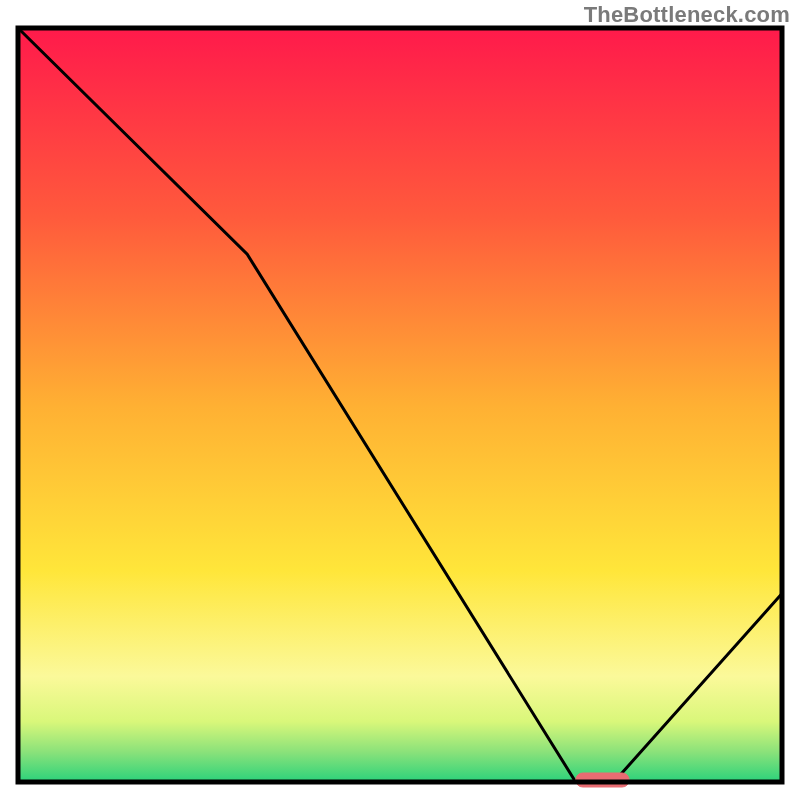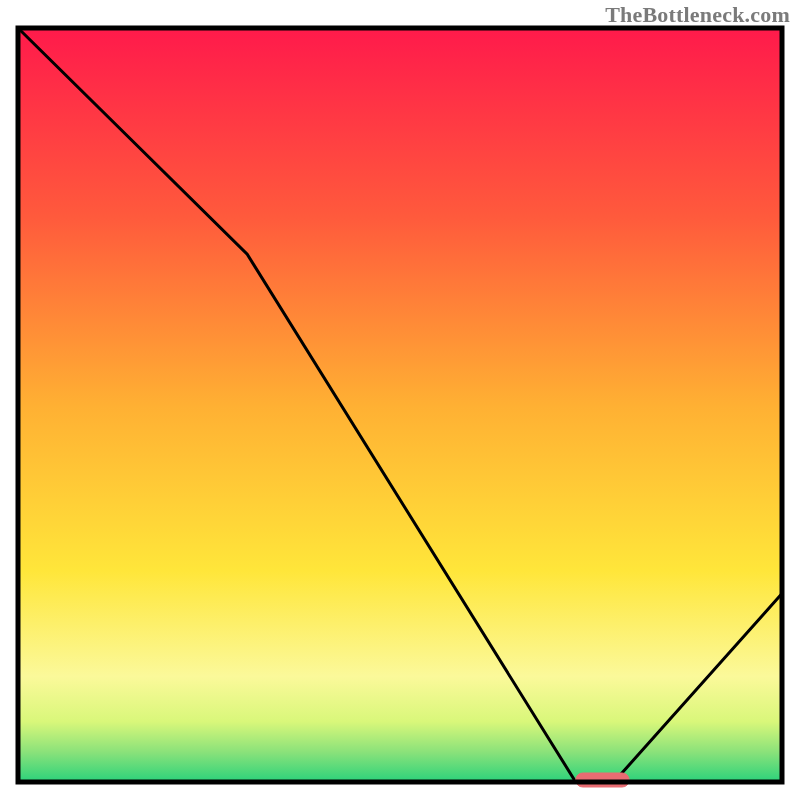--- a/index.html
+++ b/index.html
@@ -7,21 +7,20 @@
     padding: 0;
     width: 800px;
     height: 800px;
     background: #ffffff;
     font-family: Arial, Helvetica, sans-serif;
   }
   .wrap {
     position: relative;
     width: 800px;
     height: 800px;
-    font-family: Liberation Serif, serif;
   }
   .attribution {
     position: absolute;
     top: 2px;
     right: 10px;
     font-size: 22px;
     color: #7a7a7a;
     font-weight: 600;
     letter-spacing: 0.2px;
   }

